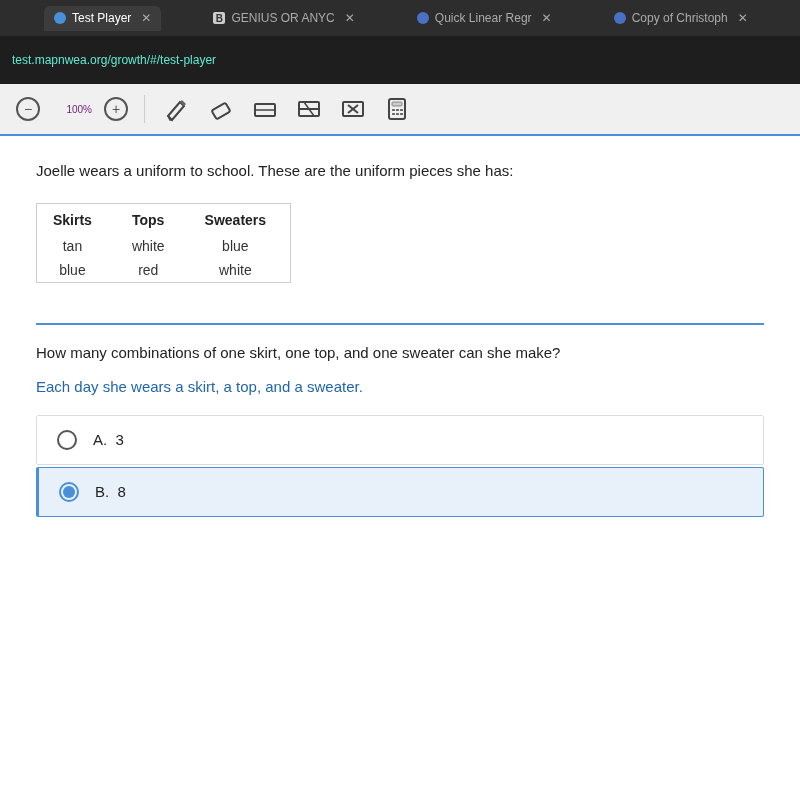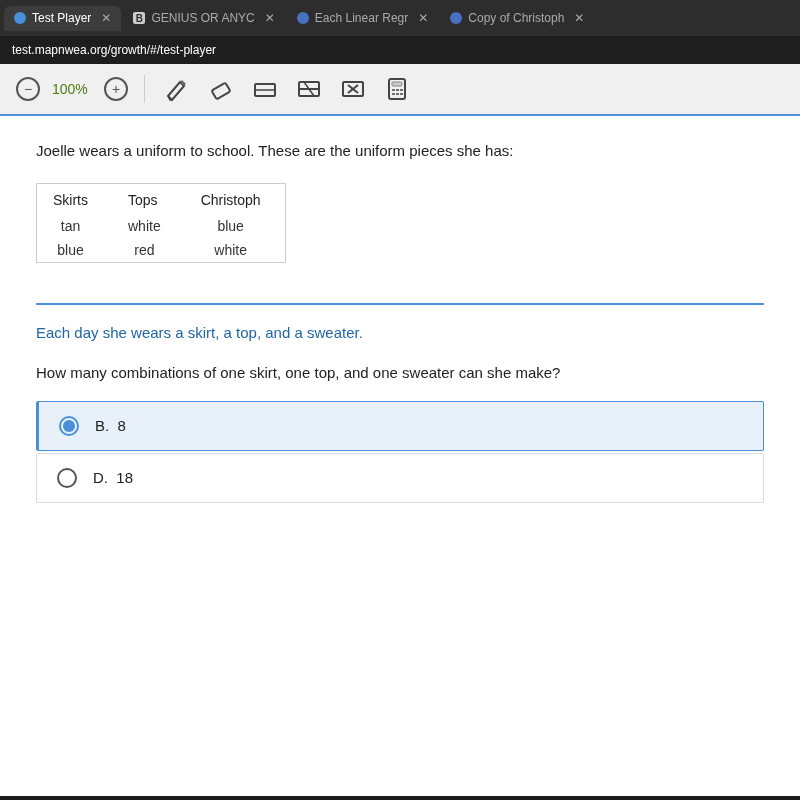--- a/index.html
+++ b/index.html
@@ -30,20 +30,21 @@
       display: flex;
       align-items: center;
       height: 25px;
       padding: 0 10px;
       border-radius: 6px 6px 0 0;
       font-size: 12px;
       gap: 6px;
       cursor: pointer;
       white-space: nowrap;
       max-width: 180px;
+      margin-left: 40px;
     }
 
     .tab.active {
       background: #3c3c3c;
       color: #fff;
     }
 
     .tab.inactive {
       background: transparent;
       color: #aaa;
@@ -69,26 +70,26 @@
 
     .tab-close {
       font-size: 12px;
       color: #aaa;
       margin-left: 4px;
       flex-shrink: 0;
     }
 
     .address-bar {
       background: #1e1e1e;
-      height: 28px;
+      height: 48px;
       display: flex;
       align-items: center;
       padding: 0 12px;
       font-size: 12px;
-      color: #ffffff;
+      color: #5eead4;
     }
 
     
     .toolbar {
       background: #f0f0f0;
       height: 52px;
       display: flex;
       align-items: center;
       padding: 0 16px;
       gap: 12px;
@@ -104,24 +105,24 @@
       display: flex;
       align-items: center;
       justify-content: center;
       cursor: pointer;
       font-size: 14px;
       color: #555;
       flex-shrink: 0;
     }
 
     .zoom-level {
-      font-size: 14px;
-      color: #4d7c0f;
+      font-size: 10px;
+      color: #701a75;
       min-width: 40px;
-      text-align: left;
+      text-align: right;
     }
 
     .toolbar-icon {
       width: 32px;
       height: 32px;
       display: flex;
       align-items: center;
       justify-content: center;
       cursor: pointer;
       color: #444;
@@ -155,21 +156,21 @@
       margin-bottom: 20px;
       display: inline-block;
     }
 
     .uniform-table table {
       border-collapse: collapse;
     }
 
     .uniform-table th {
       font-size: 14px;
-      font-weight: normal;
+      font-weight: bold;
       color: #222;
       padding: 8px 24px 6px 16px;
       text-align: left;
     }
 
     .uniform-table td {
       font-size: 14px;
       color: #333;
       padding: 4px 24px 4px 16px;
       text-align: center;
@@ -254,21 +255,21 @@
     </div>
 
     <div class="tab inactive">
       <div class="tab-favicon bold">B</div>
       <span class="tab-label">GENIUS OR ANYC</span>
       <span class="tab-close">✕</span>
     </div>
 
     <div class="tab inactive">
       <div class="tab-favicon lines"></div>
-      <span class="tab-label">Each Linear Regr</span>
+      <span class="tab-label">Quick Linear Regr</span>
       <span class="tab-close">✕</span>
     </div>
 
     <div class="tab inactive">
       <div class="tab-favicon lines"></div>
       <span class="tab-label">Copy of Christoph</span>
       <span class="tab-close">✕</span>
     </div>
 
   </div>
@@ -339,55 +340,55 @@
 <div class="main-content">
 
   <p class="question-text">Joelle wears a uniform to school. These are the uniform pieces she has:</p>
 
   <div class="uniform-table">
     <table>
       <thead>
         <tr>
           <th>Skirts</th>
           <th>Tops</th>
-          <th>Christoph</th>
+          <th>Sweaters</th>
         </tr>
       </thead>
       <tbody>
         <tr>
           <td>tan</td>
           <td>white</td>
           <td>blue</td>
         </tr>
         <tr>
           <td>blue</td>
           <td>red</td>
           <td>white</td>
         </tr>
       </tbody>
     </table>
   </div>
 
   <hr class="divider-line">
 
+  <p class="follow-up">How many combinations of one skirt, one top, and one sweater can she make?</p>
   <p class="follow-up highlighted">Each day she wears a skirt, a top, and a sweater.</p>
-  <p class="follow-up">How many combinations of one skirt, one top, and one sweater can she make?</p>
 
   <div style="margin-top: 16px;">
 
+    <div class="answer-choice">
+      <div class="radio-outer">
+      </div>
+      <span class="answer-label">A.&nbsp;&nbsp;<span>3</span></span>
+    </div>
 
     <div class="answer-choice selected">
       <div class="radio-outer selected">
         <div class="radio-inner"></div>
       </div>
       <span class="answer-label">B.&nbsp;&nbsp;<span>8</span></span>
     </div>
 
 
-    <div class="answer-choice">
-      <div class="radio-outer">
-      </div>
-      <span class="answer-label">D.&nbsp;&nbsp;<span>18</span></span>
-    </div>
 
 
   </div>
 </div>
 
 </body></html>

